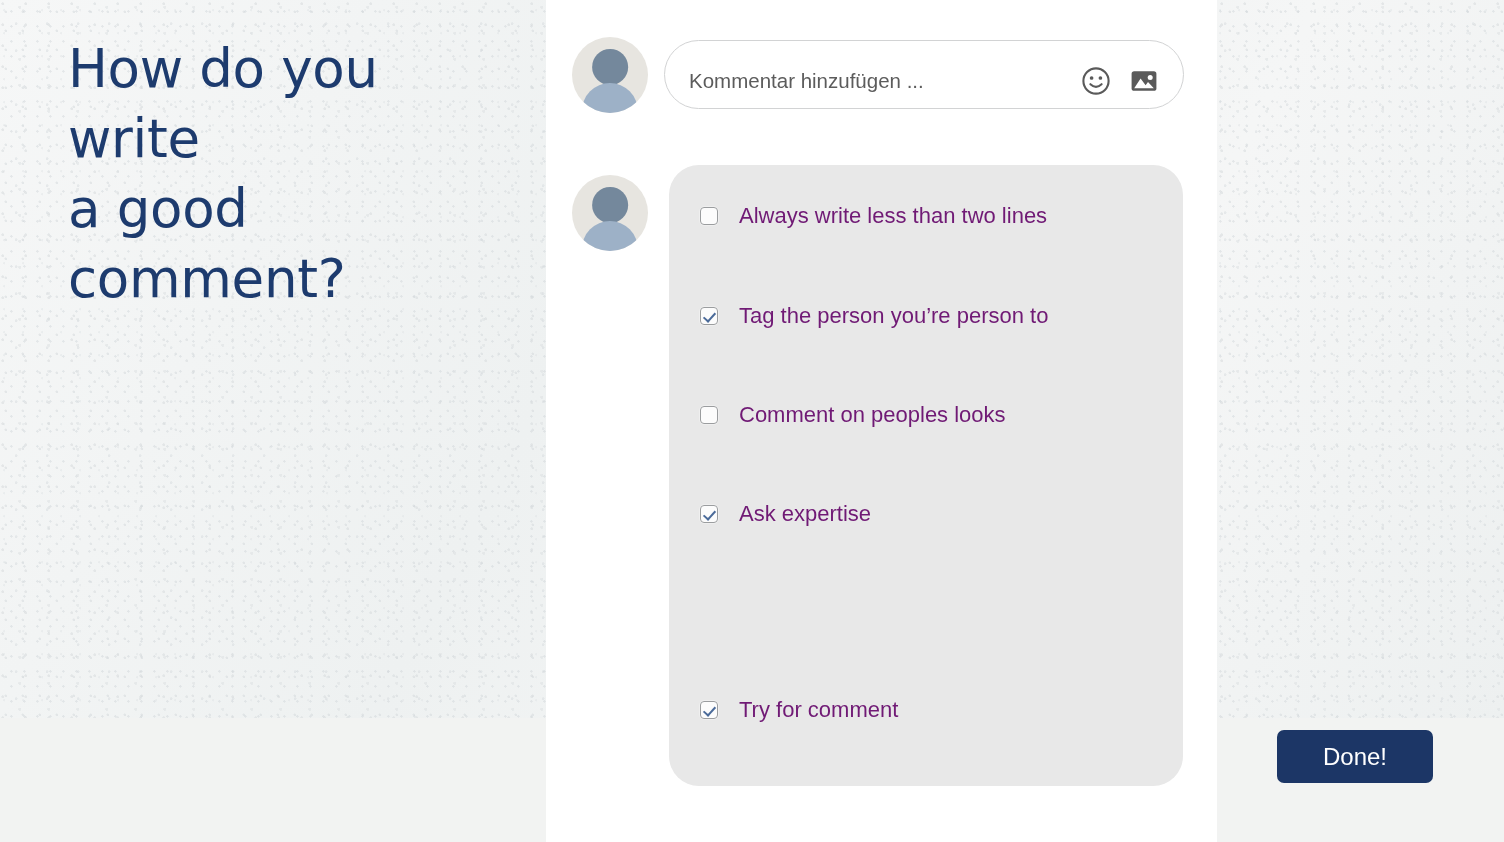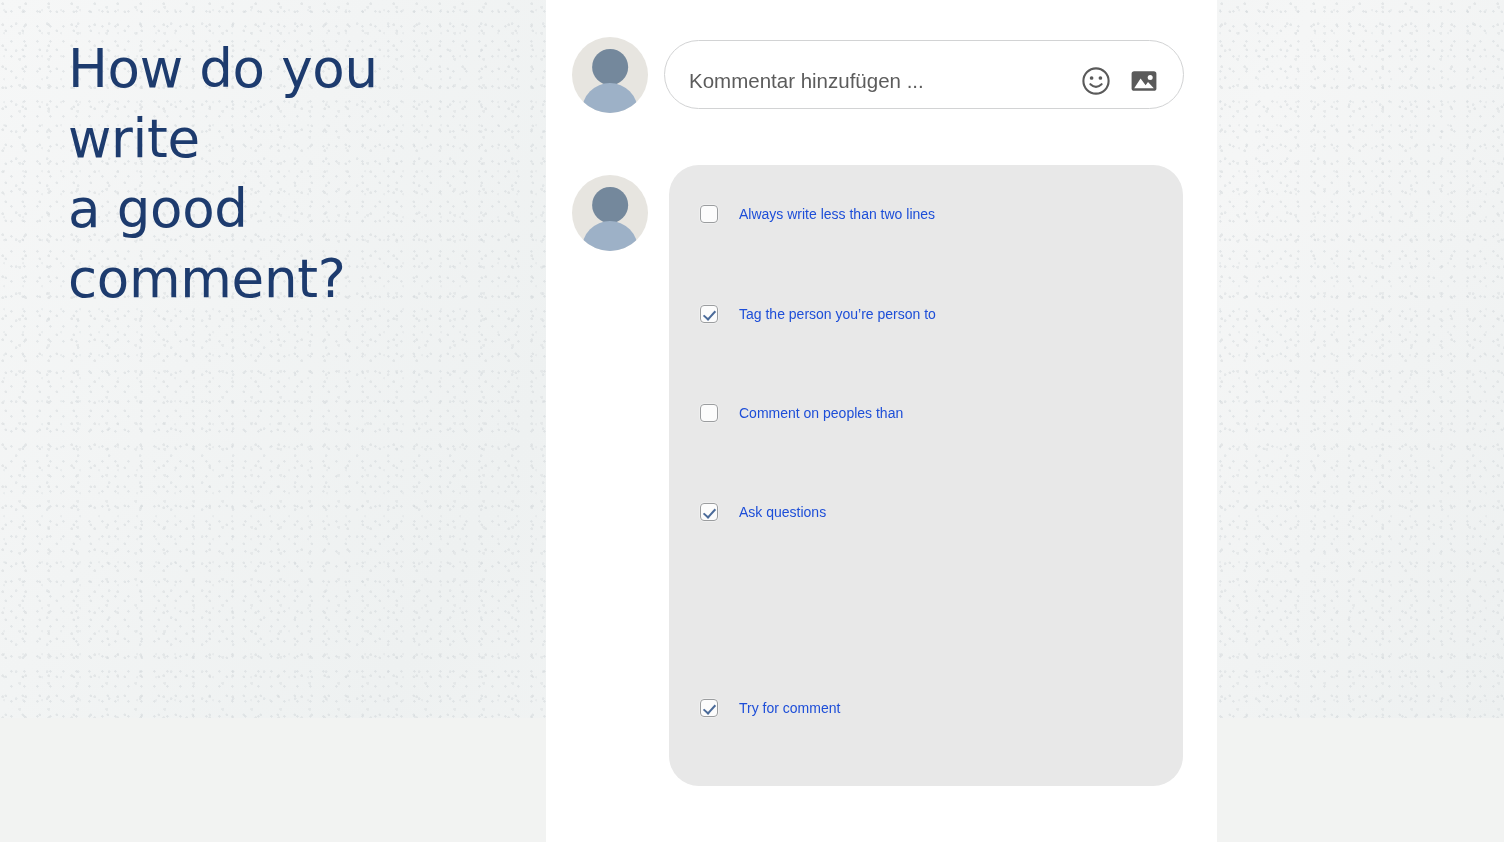--- a/index.html
+++ b/index.html
@@ -163,22 +163,22 @@
     left: 5px;
     top: 2px;
     width: 5px;
     height: 10px;
     border: solid #4a6a99;
     border-width: 0 2.4px 2.4px 0;
     transform: rotate(42deg);
   }
   .check-label {
     margin-left: 21px;
-    font-size: 14px;
-    color: #1d4ed8;
+    font-size: 22px;
+    color: #701a75;
     font-family: "Liberation Sans", sans-serif;
     line-height: 1;
     white-space: nowrap;
   }
 
   
   #done-button {
     position: absolute;
     left: 1277px;
     top: 730px;
@@ -242,30 +242,31 @@
       <span class="check-label">Always write less than two lines</span>
     </div>
 
     <div class="check-row checked" style="top:140px">
       <span class="check-box"></span>
       <span class="check-label">Tag the person you’re person to</span>
     </div>
 
     <div class="check-row" style="top:239px">
       <span class="check-box"></span>
-      <span class="check-label">Comment on peoples than</span>
+      <span class="check-label">Comment on peoples looks</span>
     </div>
 
     <div class="check-row checked" style="top:338px">
       <span class="check-box"></span>
-      <span class="check-label">Ask questions</span>
+      <span class="check-label">Ask expertise</span>
     </div>
 
 
     <div class="check-row checked" style="top:534px">
       <span class="check-box"></span>
       <span class="check-label">Try for comment</span>
     </div>
 
   </div>
 
+  <button id="done-button">Done!</button>
 
 </div>
 
 </body></html>

